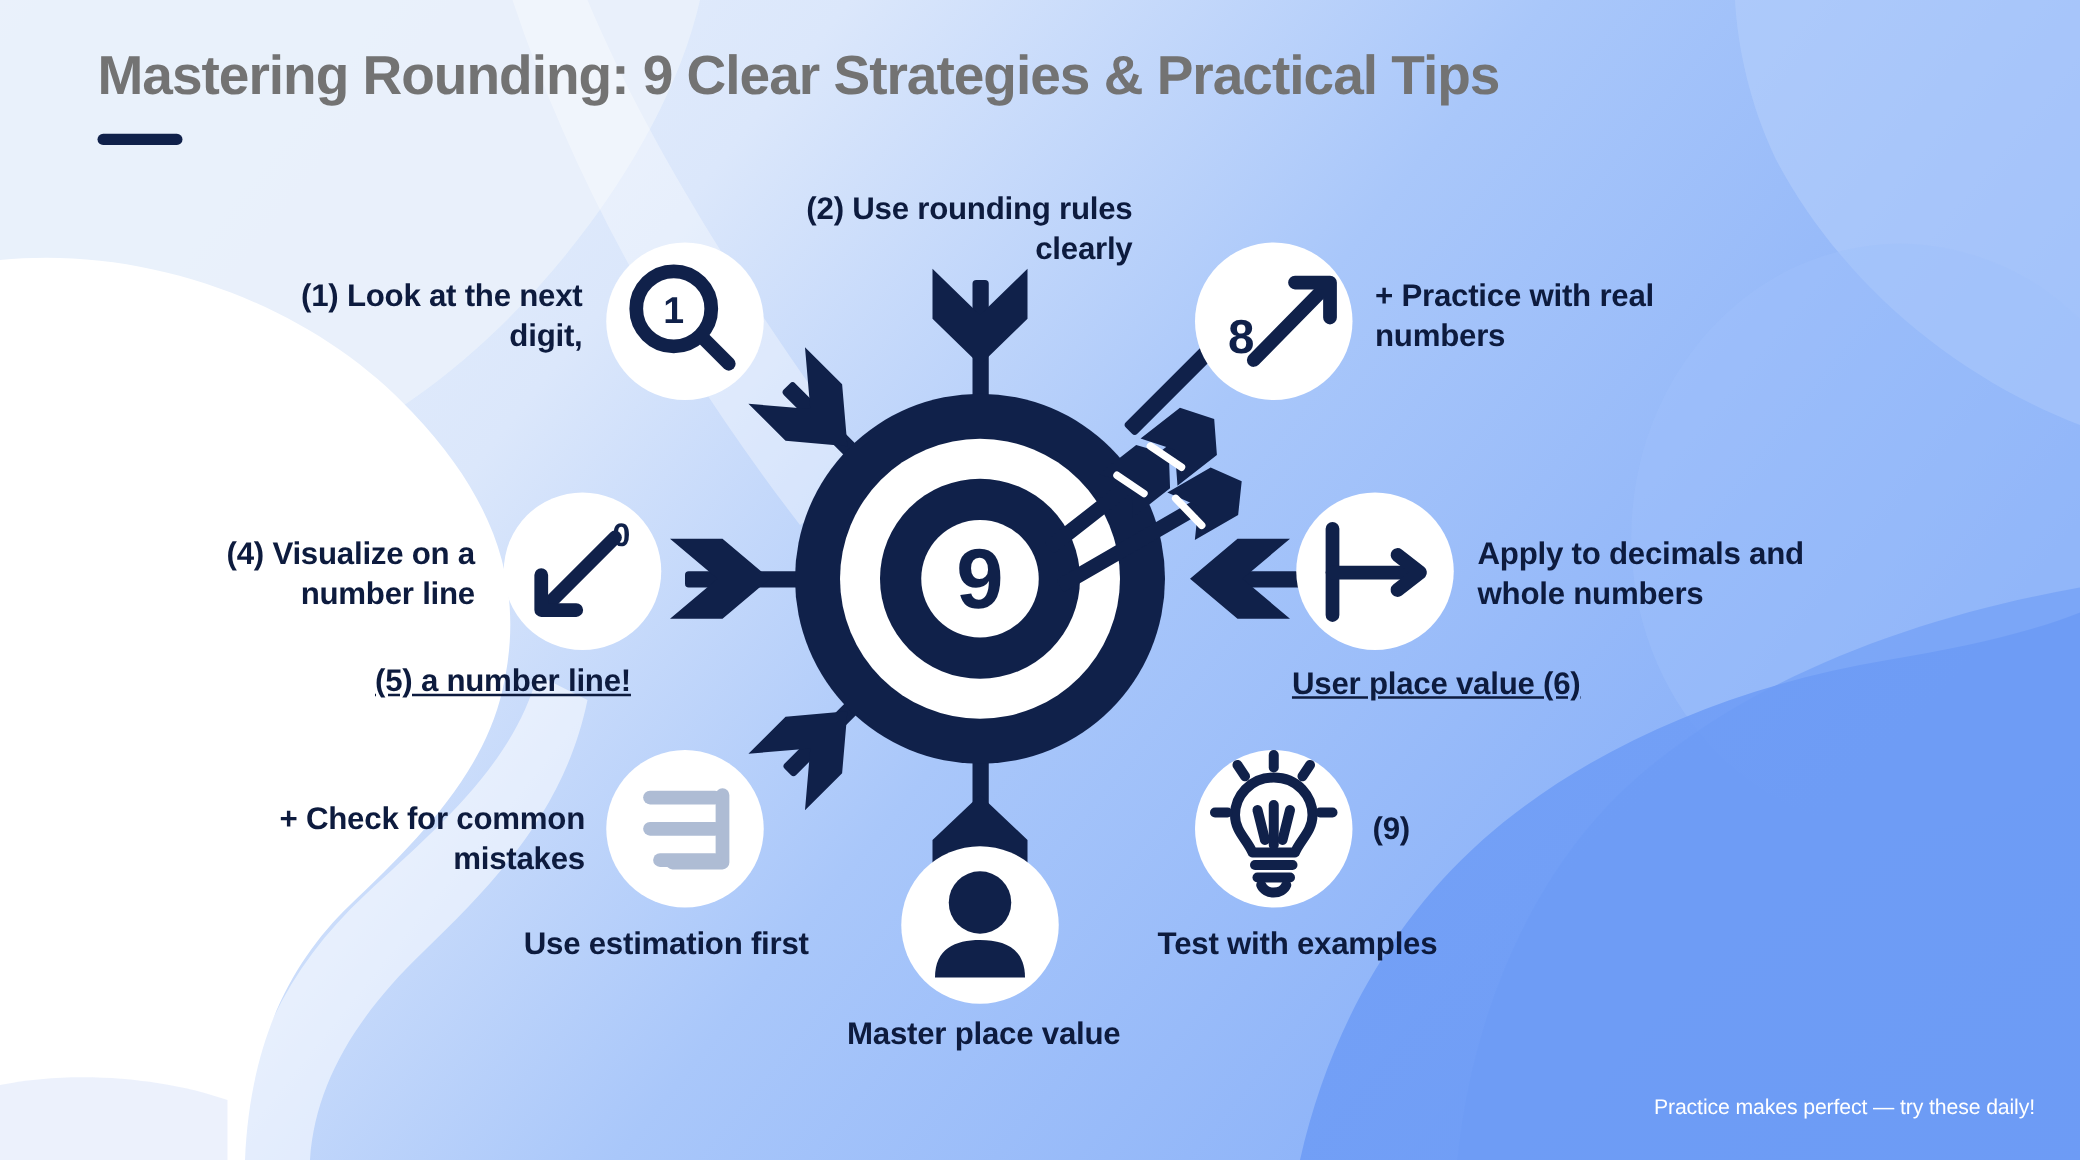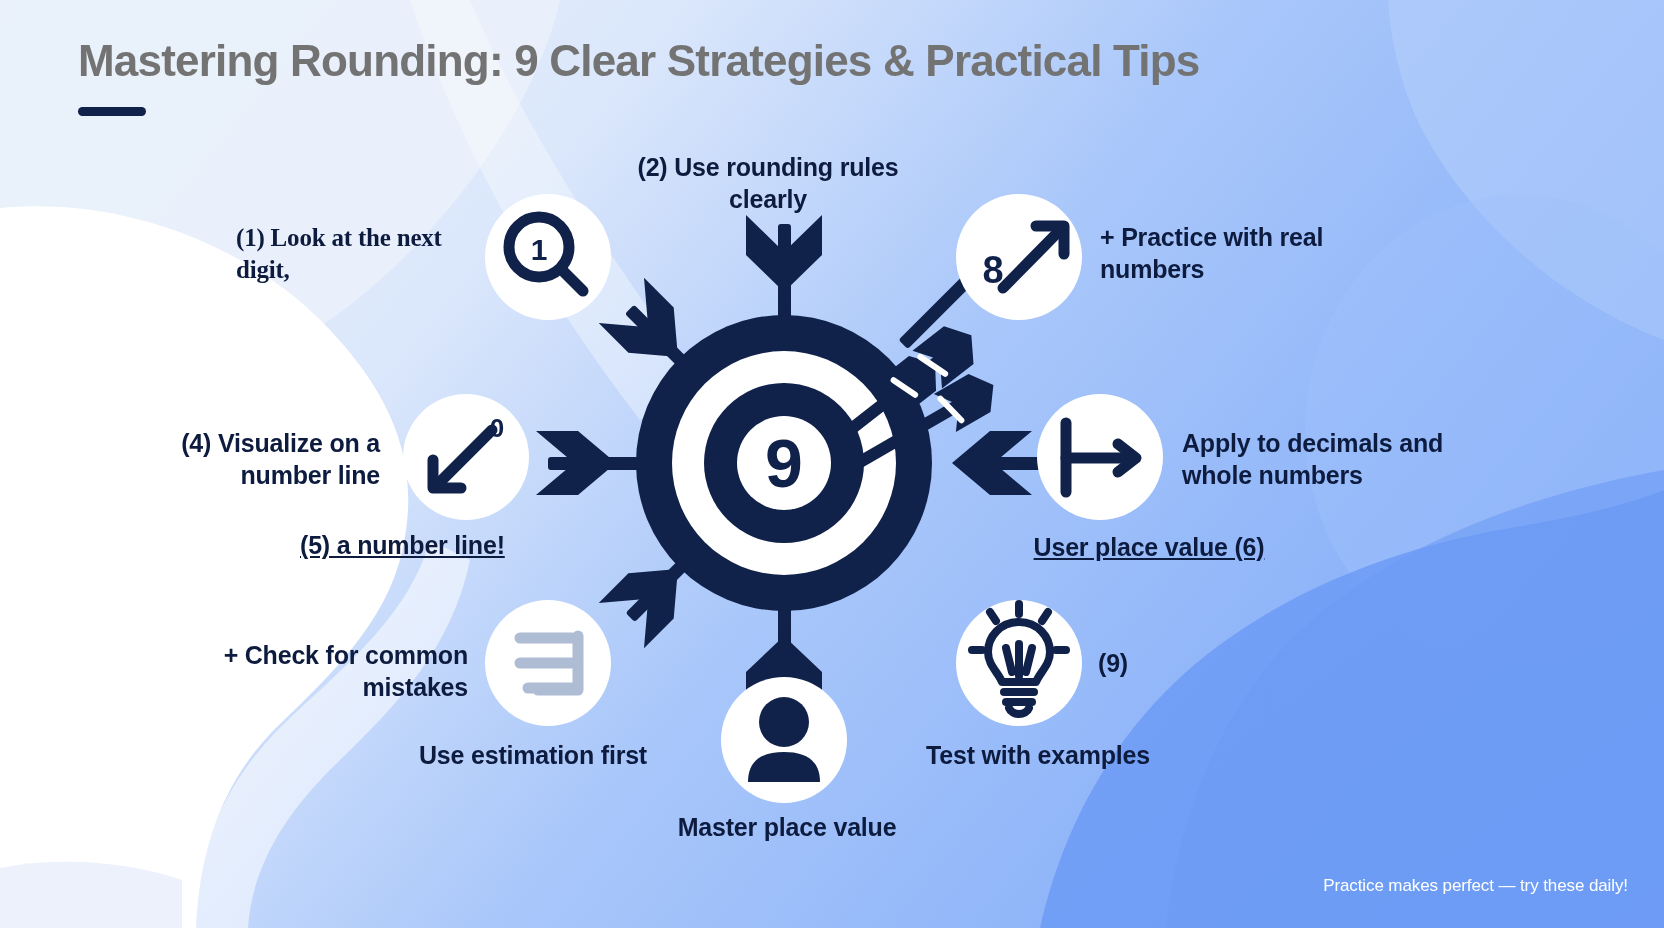--- a/index.html
+++ b/index.html
@@ -71,22 +71,22 @@
     font-size: 25px;
     font-weight: bold;
     line-height: 1.26;
     letter-spacing: -0.2px;
   }
   .label.right  { text-align: right; }
   .label.left   { text-align: left; }
   .label.center { text-align: center; }
 
   
-  #label-1 { left: 236px; top: 222px;  width: 242px; text-align: left; font-family: Liberation Serif, serif; }
-  #label-2 { left: 630px; top: 152px;  width: 276px; text-align: center; }
+  #label-1 { left: 224px; top: 222px;  width: 242px; text-align: right; }
+  #label-2 { left: 630px; top: 152px;  width: 276px; text-align: right; }
   #label-3 { left: 1100px; top: 222px; width: 300px; text-align: left; }
   #label-4 { left: 140px; top: 428px;  width: 240px; text-align: right; }
   #label-5 { left: 300px; top: 530px;  width: 270px; text-align: left; text-decoration: underline; }
   #label-6 { left: 1182px; top: 428px; width: 300px; text-align: left; }
   #label-7 { left: 1018px; top: 532px; width: 262px; text-align: center; text-decoration: underline; }
   #label-8 { left: 220px; top: 640px;  width: 248px; text-align: right; }
   #label-9 { left: 402px; top: 740px;  width: 262px; text-align: center; }
   #label-10 { left: 654px; top: 812px; width: 266px; text-align: center; }
   #label-11 { left: 912px; top: 740px; width: 252px; text-align: center; }
   #label-12 { left: 1098px; top: 648px; width: 60px; text-align: left; }

